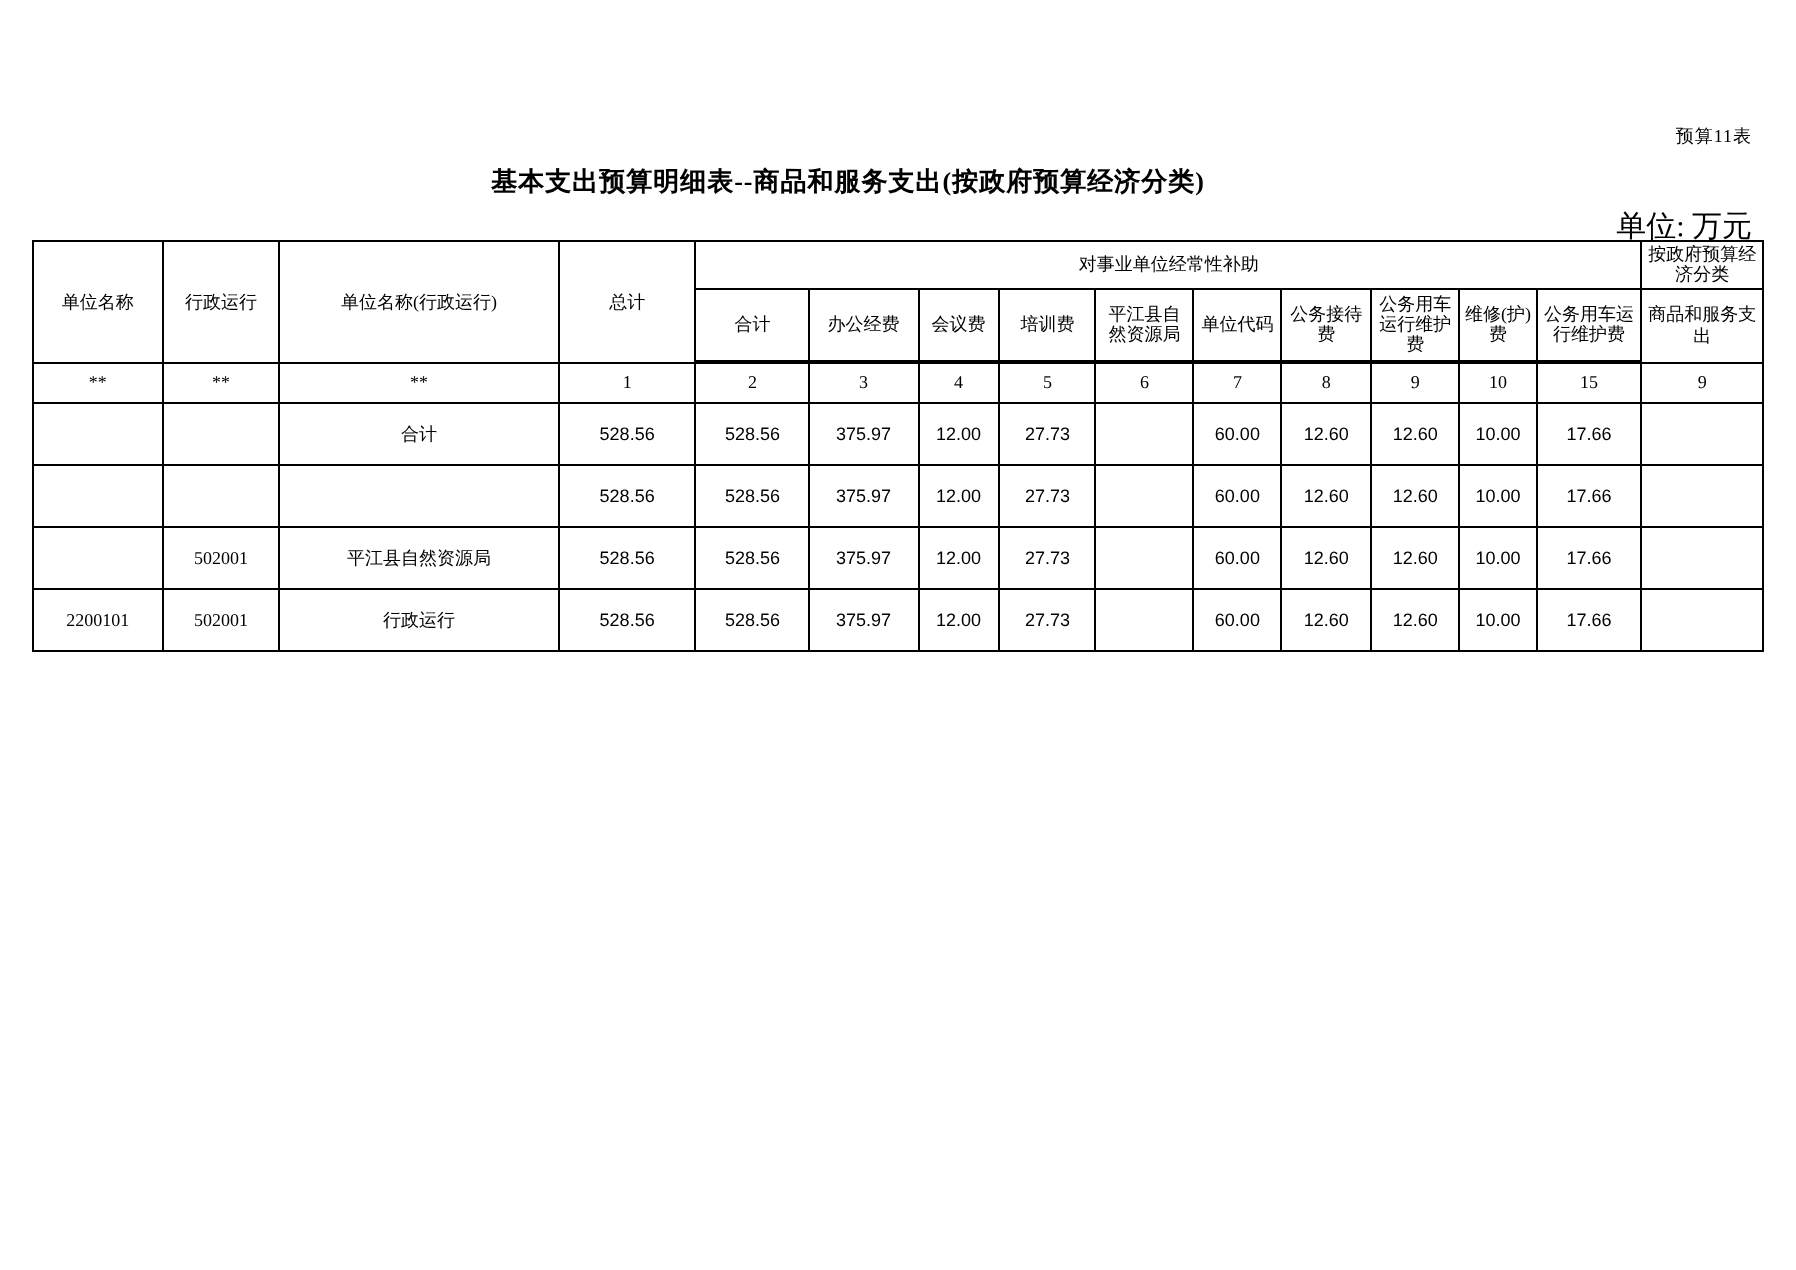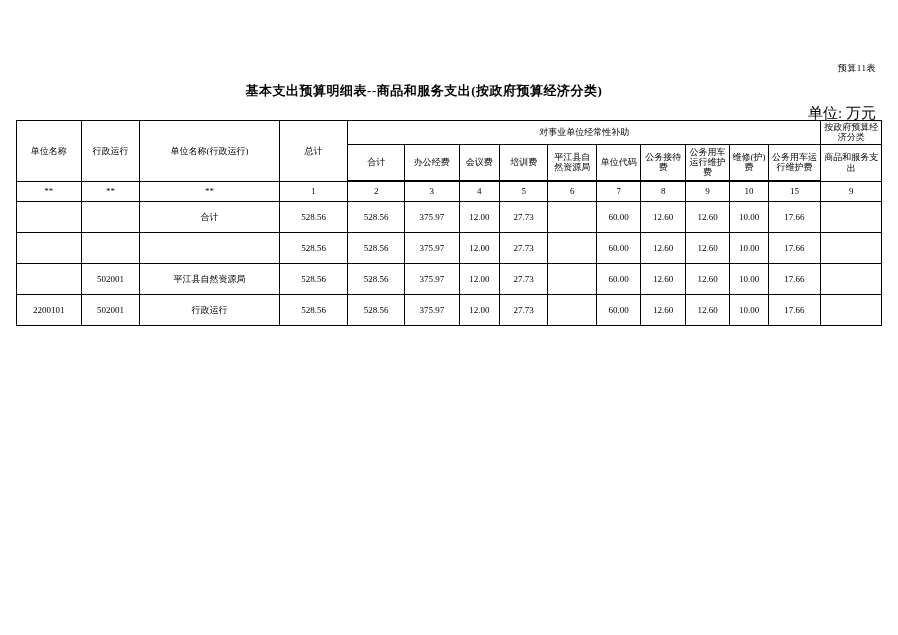--- a/index.html
+++ b/index.html
@@ -78,21 +78,21 @@
     height: 17px;
     font-size: 9.5px;
   }
   .data-row td {
     height: 28px;
     font-size: 9.5px;
   }
   .num {
     text-align: right;
     padding-right: 5px;
-    font-family: Liberation Serif, serif;
+    font-family: Liberation Sans, sans-serif;
   }
   .lft {
     text-align: left;
     padding-left: 6px;
   }
   .tiny {
     font-size: 7.5px;
     line-height: 1.1;
   }
 </style>

